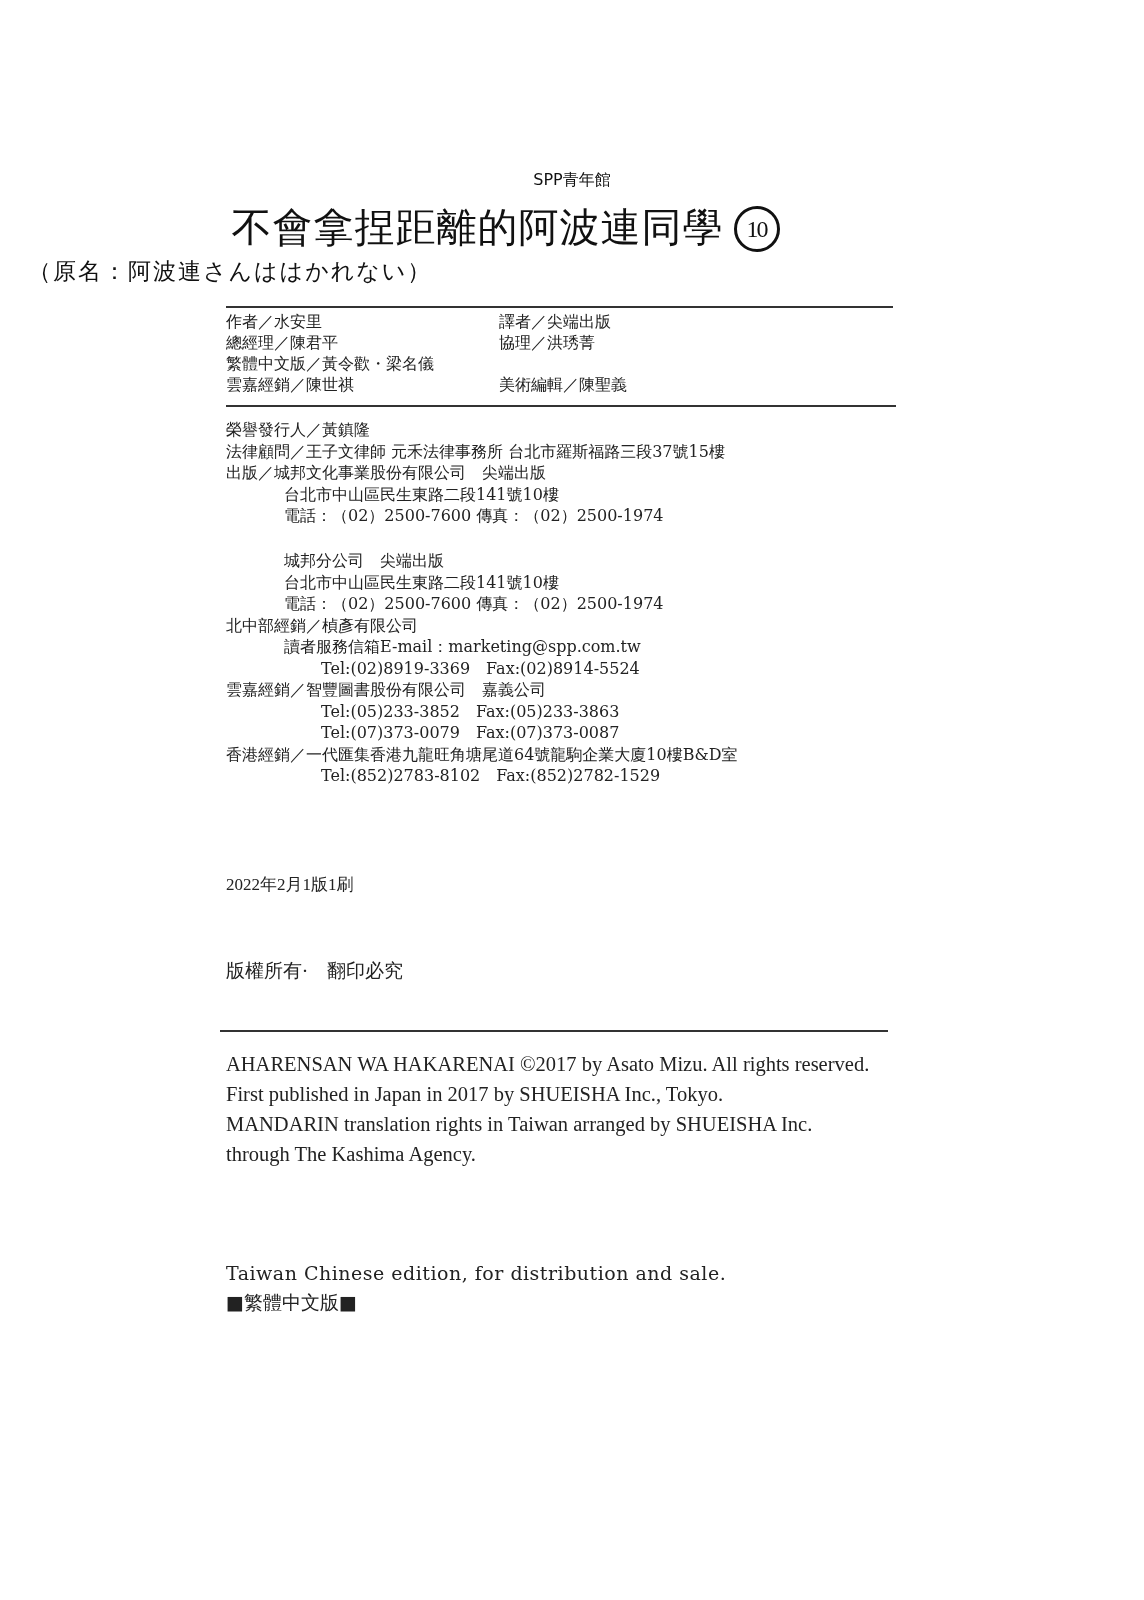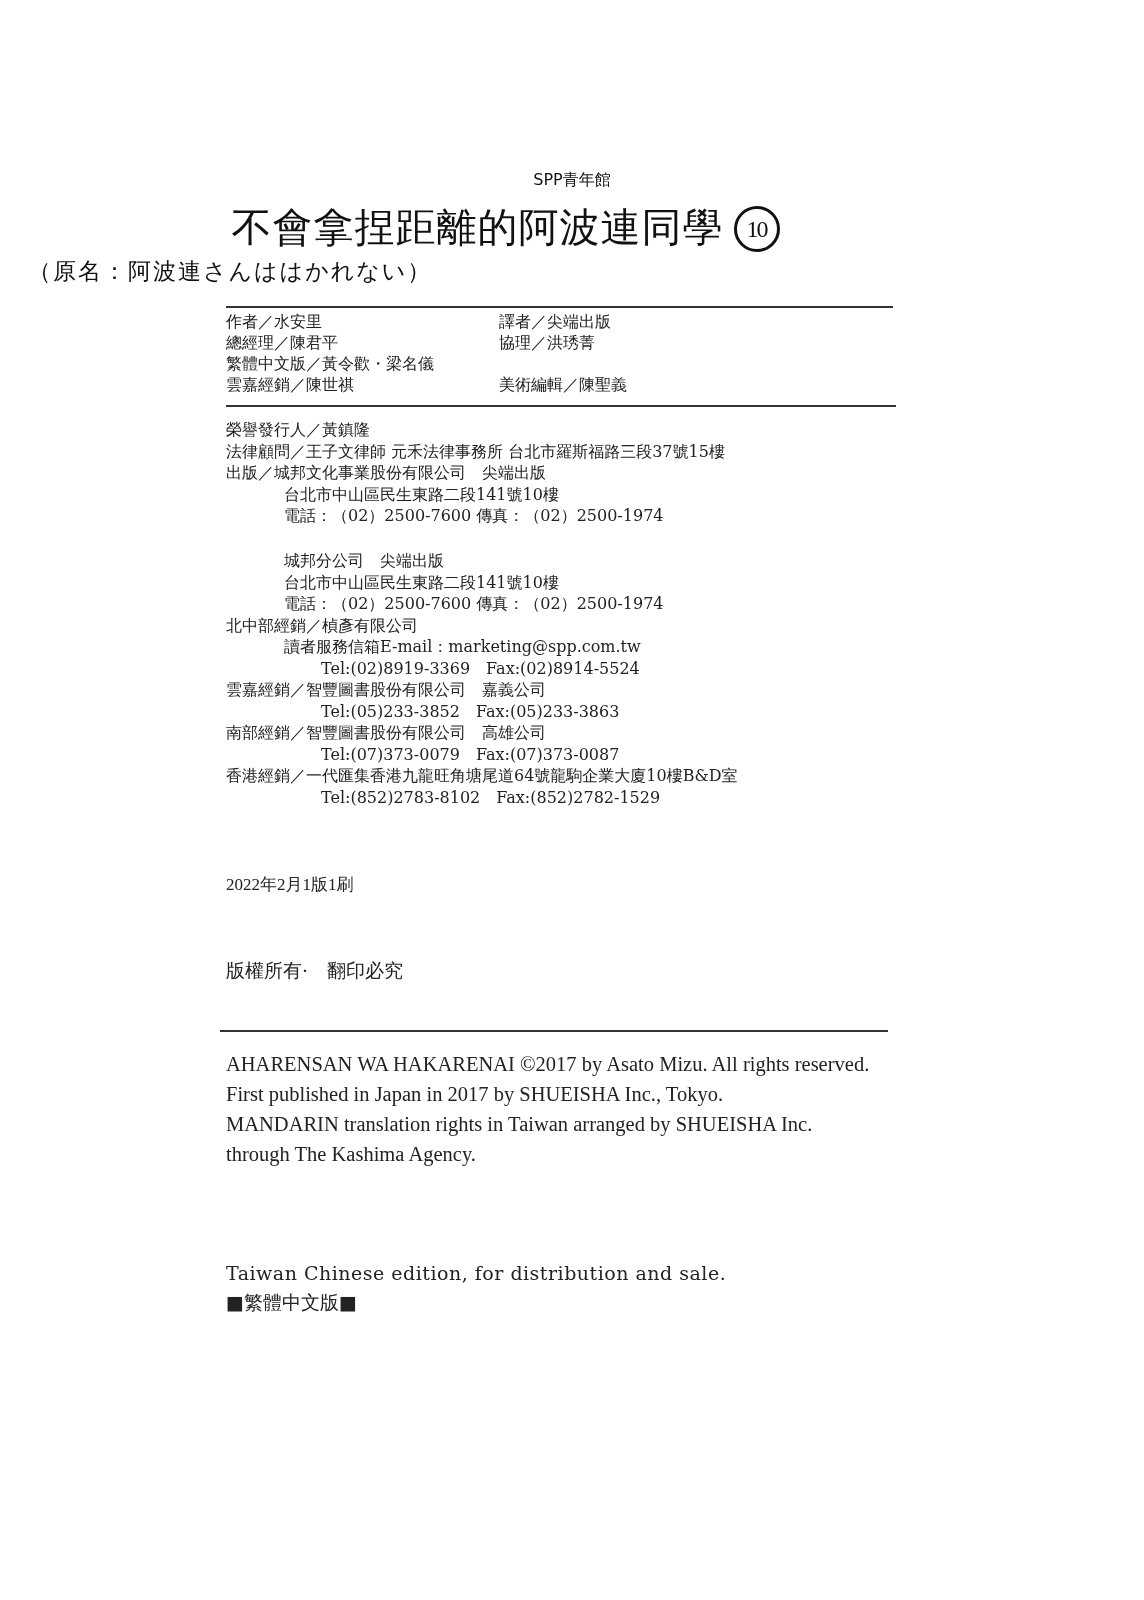--- a/index.html
+++ b/index.html
@@ -51,21 +51,20 @@
 
 <div class="abs" style="left:226px; top:550px;">
   <div class="line indent1">城邦分公司　尖端出版</div>
   <div class="line indent1">台北市中山區民生東路二段141號10樓</div>
   <div class="line indent1">電話：（02）2500-7600 傳真：（02）2500-1974</div>
   <div class="line">北中部經銷／楨彥有限公司</div>
   <div class="line indent1">讀者服務信箱E-mail：marketing@spp.com.tw</div>
   <div class="line indent2">Tel:(02)8919-3369　Fax:(02)8914-5524</div>
   <div class="line">雲嘉經銷／智豐圖書股份有限公司　嘉義公司</div>
   <div class="line indent2">Tel:(05)233-3852　Fax:(05)233-3863</div>
-  <div class="line">南部經銷／智豐圖書股份有限公司　高雄公司</div>
   <div class="line indent2">Tel:(07)373-0079　Fax:(07)373-0087</div>
   <div class="line">香港經銷／一代匯集香港九龍旺角塘尾道64號龍駒企業大廈10樓B&amp;D室</div>
   <div class="line indent2">Tel:(852)2783-8102　Fax:(852)2782-1529</div>
 </div>
 
 <div class="abs" style="left:226px; top:873px; font-family:'Liberation Serif', serif; font-size:17px;">2022年2月1版1刷</div>
 
 <div class="abs" style="left:226px; top:958px; font-size:19px;">版權所有·　翻印必究</div>
 
 <div class="rule" style="left:220px; top:1030px; width:668px;"></div>

